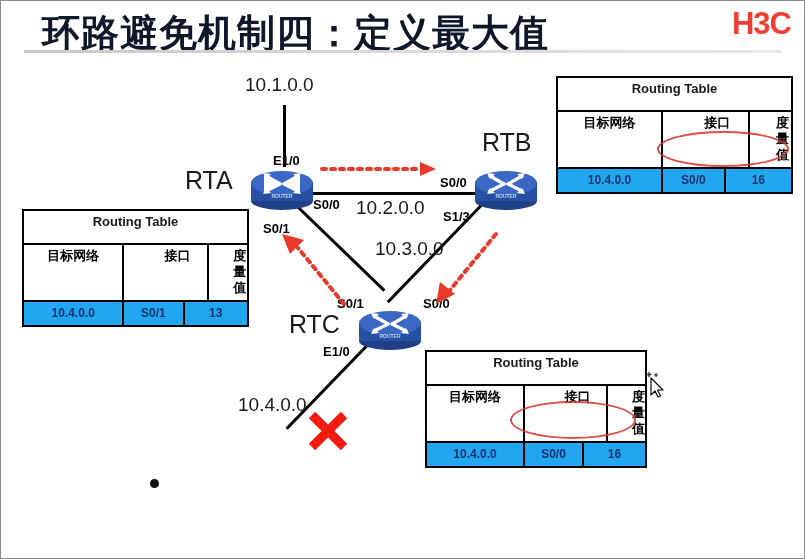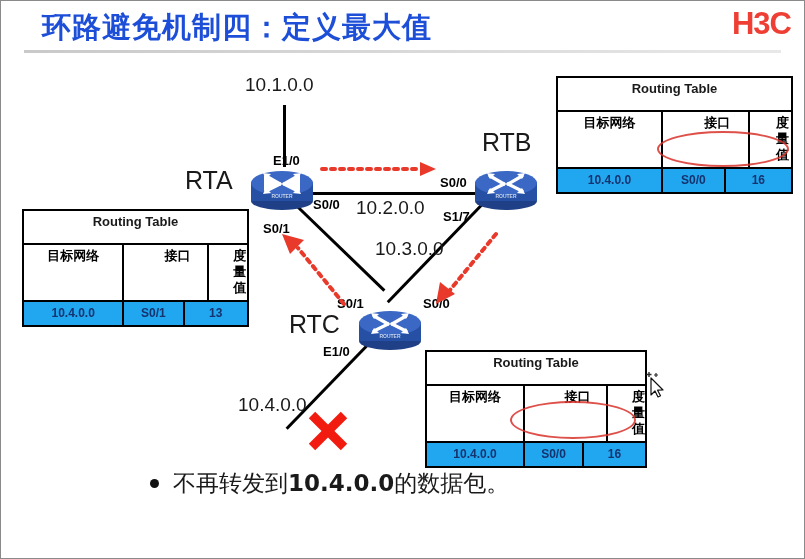--- a/index.html
+++ b/index.html
@@ -16,23 +16,23 @@
     height: 559px;
     background: #ffffff;
     overflow: hidden;
   }
 
   
   #title {
     position: absolute;
     left: 42px;
     top: 8px;
-    font-size: 29px;
+    font-size: 38px;
     font-weight: bold;
-    color: #1d4ed8;
+    color: #0f172a;
     letter-spacing: 1px;
     white-space: nowrap;
     font-family: Liberation Sans, sans-serif;
   }
   #logo {
     position: absolute;
     right: 14px;
     top: 6px;
     font-size: 31px;
     font-weight: bold;
@@ -294,21 +294,21 @@
 
   <div class="netlabel" style="left:245px; top:74px;">10.1.0.0</div>
   <div class="netlabel" style="left:356px; top:197px;">10.2.0.0</div>
   <div class="netlabel" style="left:375px; top:238px;">10.3.0.0</div>
   <div class="netlabel" style="left:238px; top:394px;">10.4.0.0</div>
 
   <div class="intf" style="left:273px; top:153px;">E1/0</div>
   <div class="intf" style="left:313px; top:197px;">S0/0</div>
   <div class="intf" style="left:263px; top:221px;">S0/1</div>
   <div class="intf" style="left:440px; top:175px;">S0/0</div>
-  <div class="intf" style="left:443px; top:209px;">S1/7</div>
+  <div class="intf" style="left:443px; top:209px;">S1/3</div>
   <div class="intf" style="left:337px; top:296px;">S0/1</div>
   <div class="intf" style="left:423px; top:296px;">S0/0</div>
   <div class="intf" style="left:323px; top:344px;">E1/0</div>
 
   <div class="darrow" style="left:320px; top:160px;">
     <svg width="122" height="18" viewBox="0 0 122 18">
       <line x1="2" y1="9" x2="100" y2="9" stroke="#e8392b" stroke-width="4" stroke-dasharray="4 5" stroke-linecap="round"></line>
       <path d="M100 2 L116 9 L100 16 Z" fill="#e8392b"></path>
     </svg>
   </div>
@@ -376,21 +376,20 @@
       <div class="rt-cell c-net">10.4.0.0</div>
       <div class="rt-cell c-intf">S0/0</div>
       <div class="rt-cell c-met">16</div>
     </div>
   </div>
   <div class="ellipse-ann" style="left:510px; top:401px; width:122px; height:34px;"></div>
 
   <div id="bullet-block">
     <div id="bullet-dot"></div>
     <div>
-      <div class="btext"><span>不再转发到</span><b>10.4.0.0</b><span>的数据包。</span></div>
     </div>
   </div>
 
   <div id="cursor">
     <svg width="22" height="26" viewBox="0 0 22 26">
       <g fill="#2b2b2b">
         <path d="M4 0 l0 5 M1.5 2.5 l5 0" stroke="#2b2b2b" stroke-width="1.4"></path>
         <path d="M11 1 l0 4 M9 3 l4 0" stroke="#2b2b2b" stroke-width="1.2"></path>
       </g>
       <path d="M6 6 L6 23 L10 19 L13 25 L15.5 23.8 L12.6 18.2 L18 18 Z" fill="#ffffff" stroke="#111111" stroke-width="1.2" stroke-linejoin="round"></path>

